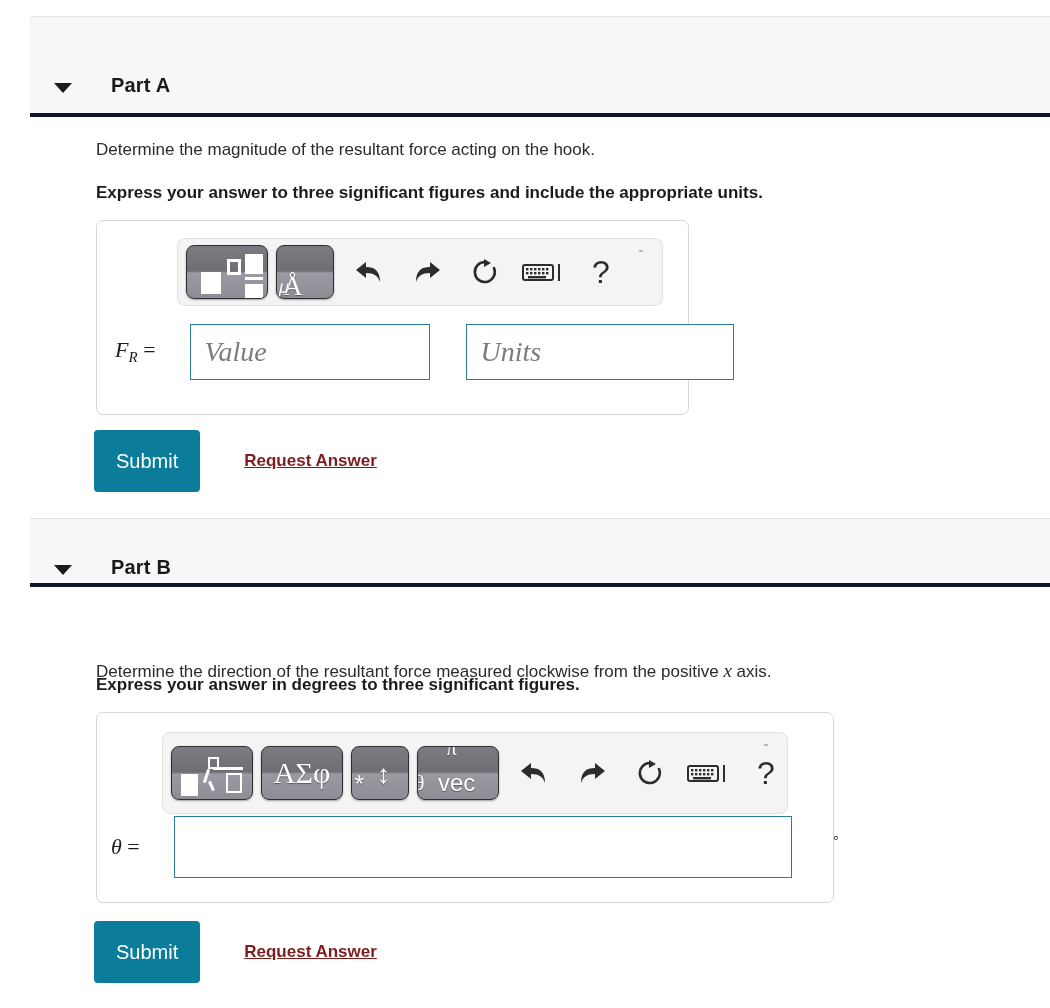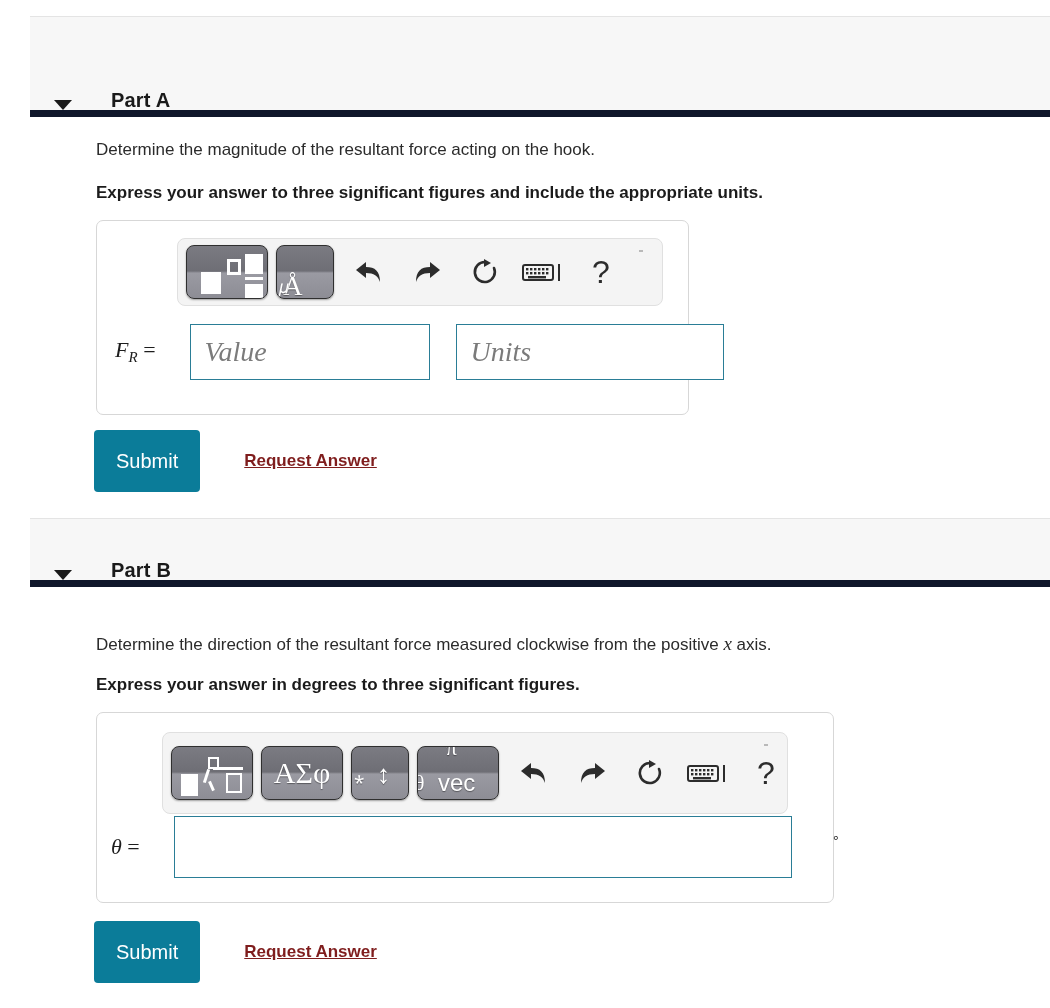--- a/index.html
+++ b/index.html
@@ -21,24 +21,24 @@
     height: 1008px;
   }
 
   
   .part-header {
     position: absolute;
     left: 30px;
     right: 0;
     background: #f7f7f7;
     border-top: 1px solid #e4e4e4;
-    border-bottom: 7px solid #0f172a;
+    border-bottom: 4px solid #0f172a;
     box-sizing: border-box;
     display: flex;
-    align-items: flex-end;
+    align-items: center;
   }
   .part-header .caret {
     width: 0;
     height: 0;
     border-left: 9px solid transparent;
     border-right: 9px solid transparent;
     border-top: 10px solid #1a1a1a;
     margin-left: 24px;
     margin-top: 6px;
     cursor: pointer;
@@ -68,21 +68,21 @@
   }
   .prompt.bold { font-weight: bold; color: #1b1b1b; }
   .math-var {
     font-family: "Liberation Serif", serif;
     font-style: italic;
     font-size: 19px;
   }
 
   #promptA1 { top: 139px; }
   #promptA2 { top: 182px; }
-  #promptB1 { top: 631px; }
+  #promptB1 { top: 658px; }
   #promptB2 { top: 674px; }
 
   
   .answer-box {
     position: absolute;
     box-sizing: border-box;
     background: #ffffff;
     border: 1px solid #d7d7d7;
     border-radius: 7px;
   }
@@ -199,21 +199,21 @@
     height: 56px;
     font-family: "Liberation Serif", serif;
     font-style: italic;
     font-size: 28px;
     color: #777777;
     padding: 10px 14px;
     outline: none;
   }
   .ans-input::placeholder { color: #7b7b7b; opacity: 1; font-style: italic; }
   #valueInput { width: 240px; }
-  #unitsInput { width: 268px; margin-left: 2px; }
+  #unitsInput { width: 268px; margin-left: 12px; }
   #thetaInput { width: 618px; height: 62px; }
 
   .degree-mark {
     font-family: "Liberation Sans", sans-serif;
     font-size: 13px;
     color: #2b2b2b;
     margin-left: 16px;
     align-self: flex-start;
     margin-top: 14px;
   }

